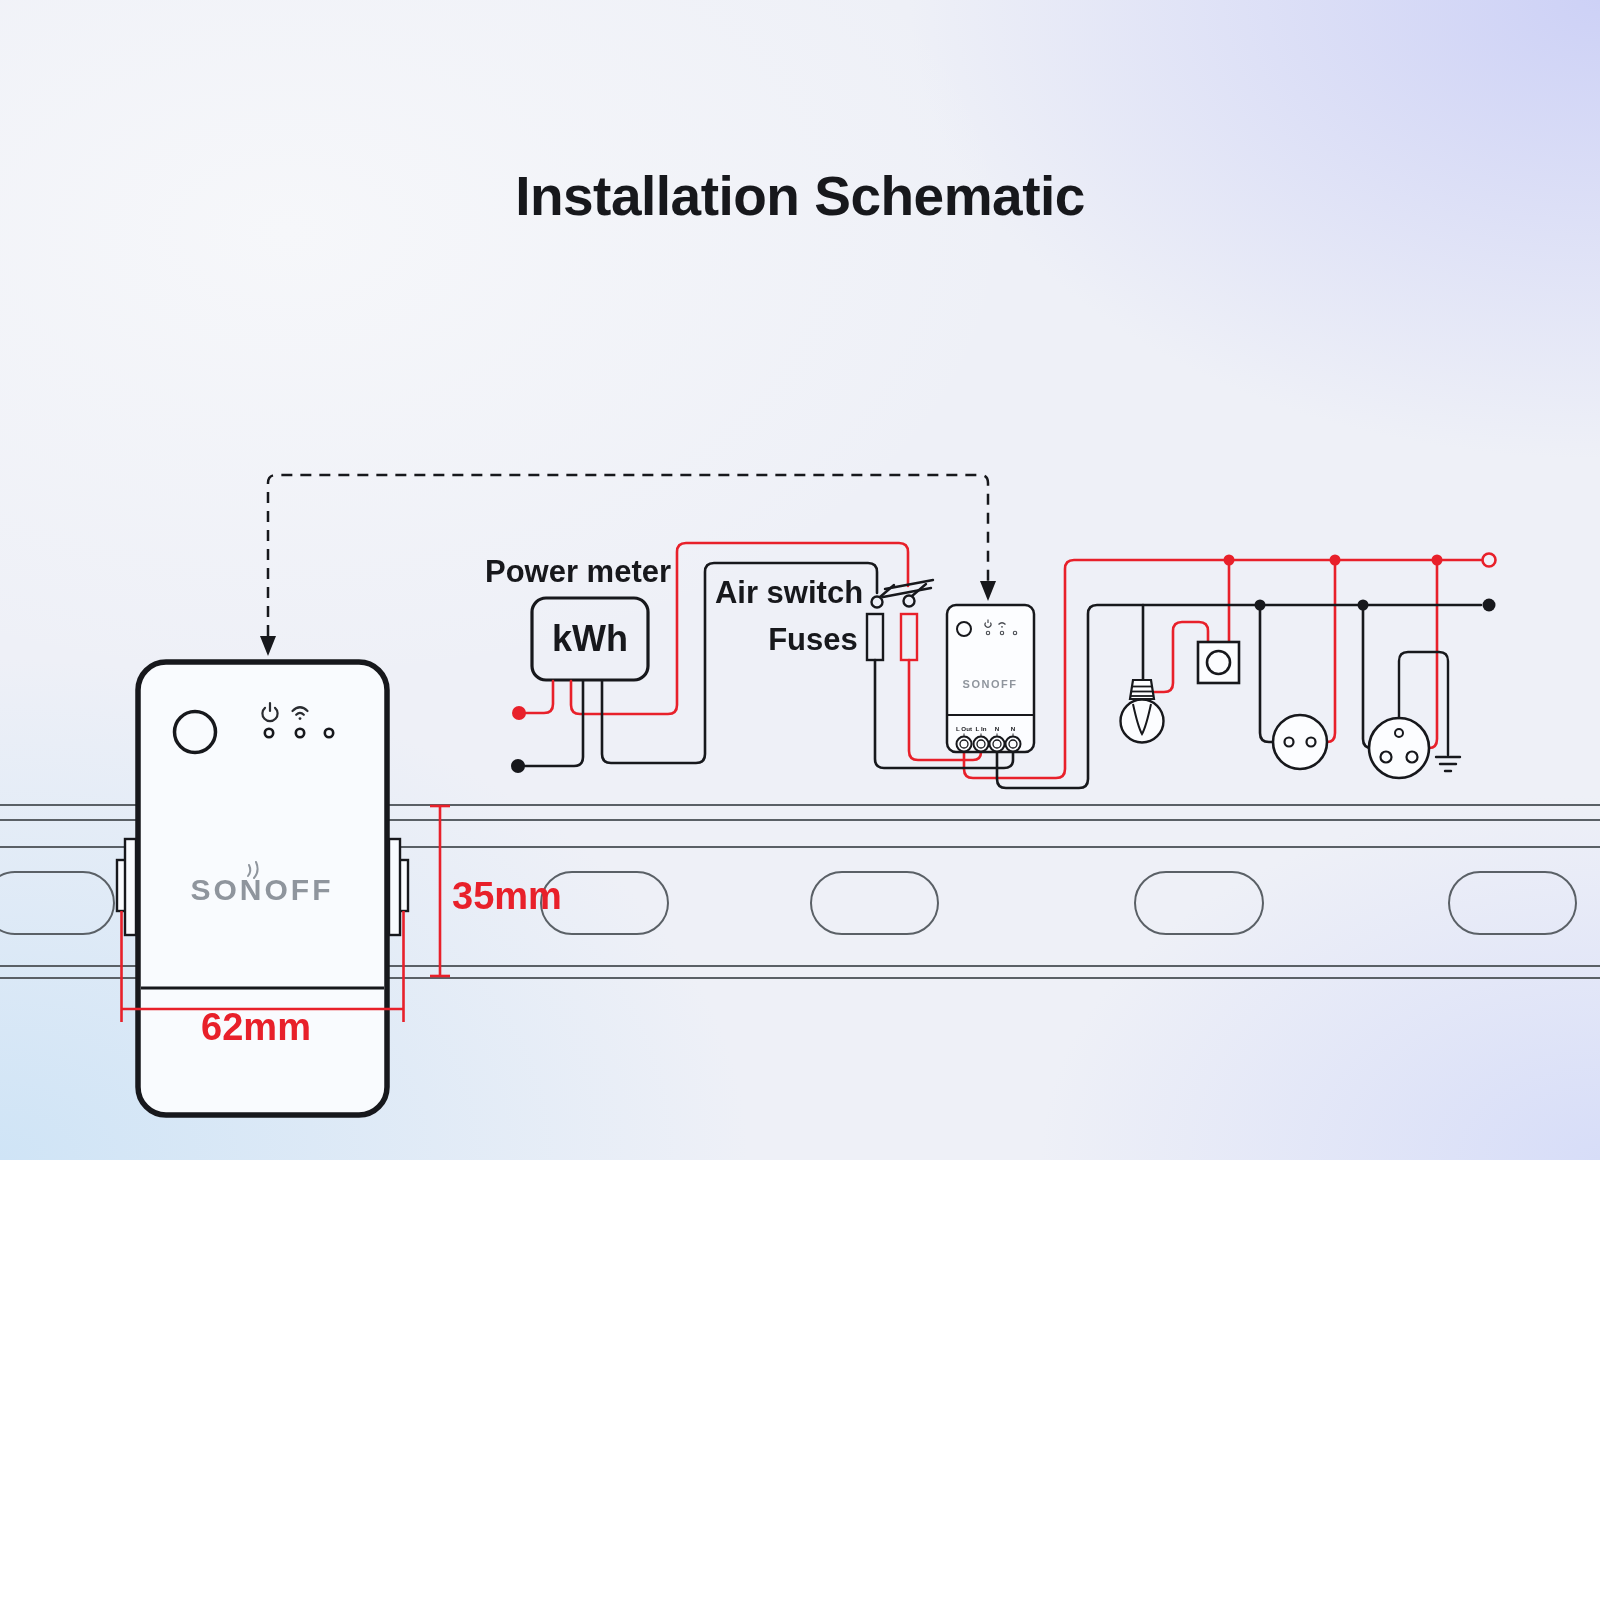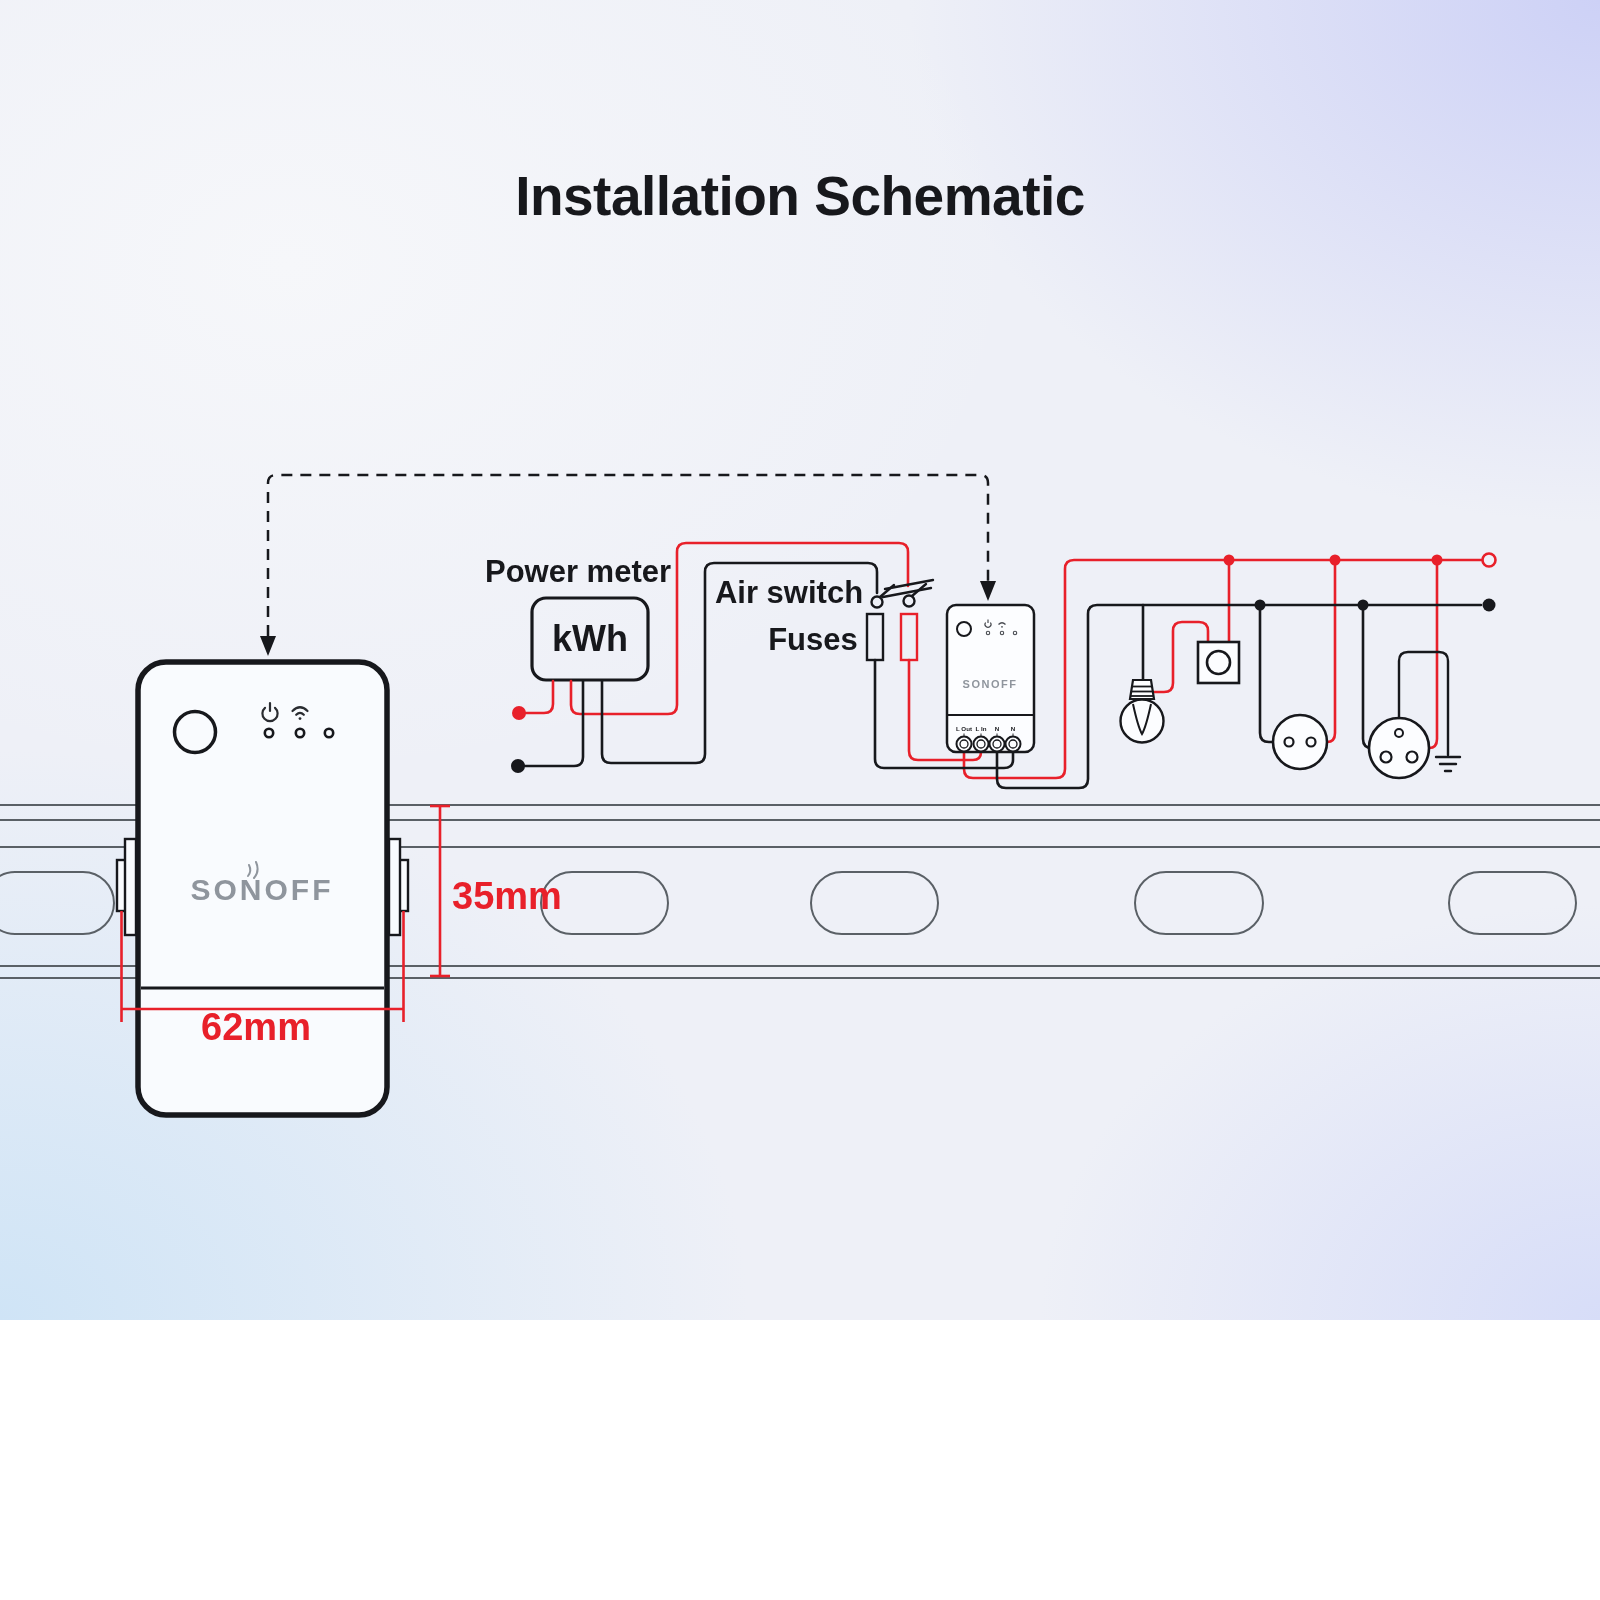--- a/index.html
+++ b/index.html
@@ -1,18 +1,18 @@
 <!DOCTYPE html>
 <html><head>
 <meta charset="utf-8">
 <style>
   html,body{margin:0;padding:0;}
   .canvas{
     position:relative;
-    width:1600px;height:1320px;
+    width:1600px;height:1160px;
     overflow:hidden;
     font-family:"Liberation Sans", sans-serif;
     background:
       radial-gradient(70% 60% at 18% 20%, #f6f7fa 0%, rgba(246,247,250,0) 65%),
       radial-gradient(60% 55% at 100% 0%, #cdd1f6 0%, rgba(205,209,246,0) 72%),
       radial-gradient(65% 60% at 0% 100%, #cfe4f6 0%, rgba(207,228,246,0) 72%),
       radial-gradient(50% 45% at 100% 100%, #d7ddf8 0%, rgba(215,221,248,0) 70%),
       #eef0f7;
   }
   .page-title{

